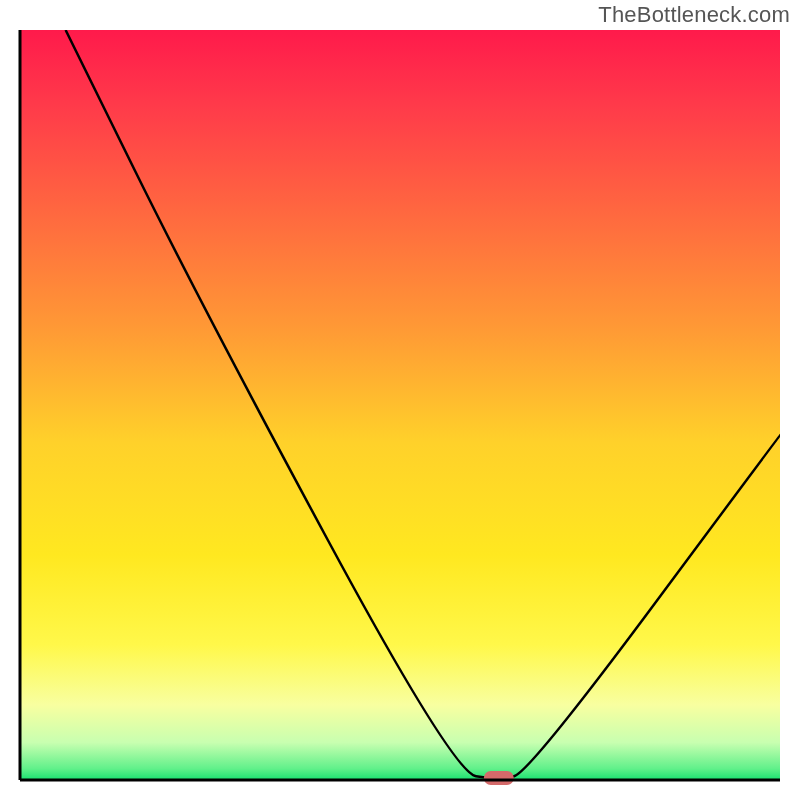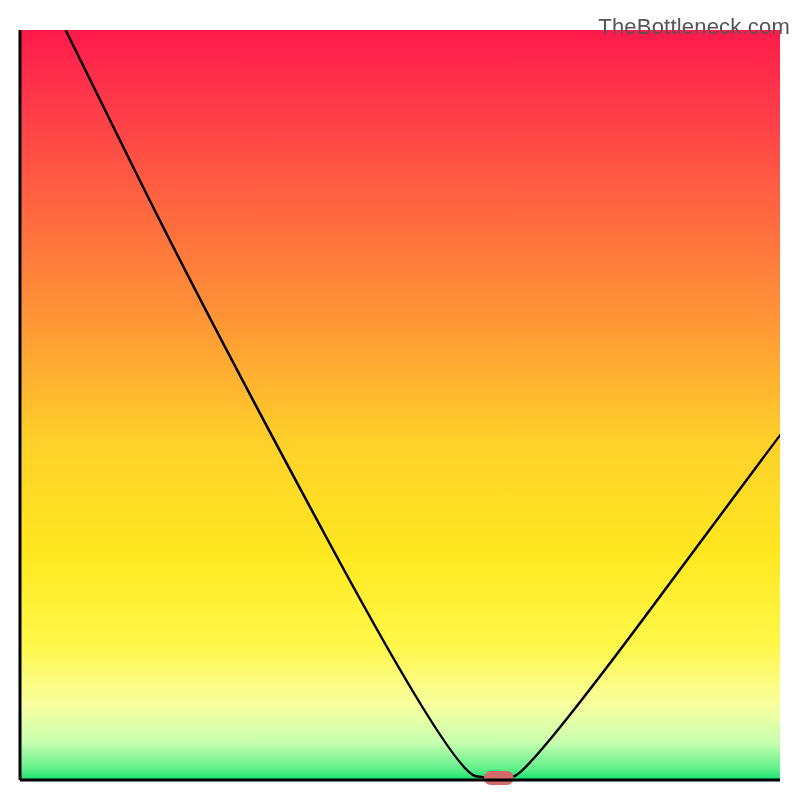--- a/index.html
+++ b/index.html
@@ -20,21 +20,20 @@
     display: block;
   }
   .watermark {
     position: absolute;
     top: 2px;
     right: 10px;
     font-size: 22px;
     font-weight: 500;
     color: #555555;
     letter-spacing: 0.2px;
-    margin-top: 12px;
   }
 </style>
 </head>
 <body>
 
 <div class="container">
   <svg id="chart-svg" width="800" height="800" viewBox="0 0 800 800">
     <defs>
       <linearGradient id="bg-grad" x1="0" y1="0" x2="0" y2="1">
           <stop offset="0%" stop-color="#ff1a4b"></stop>

